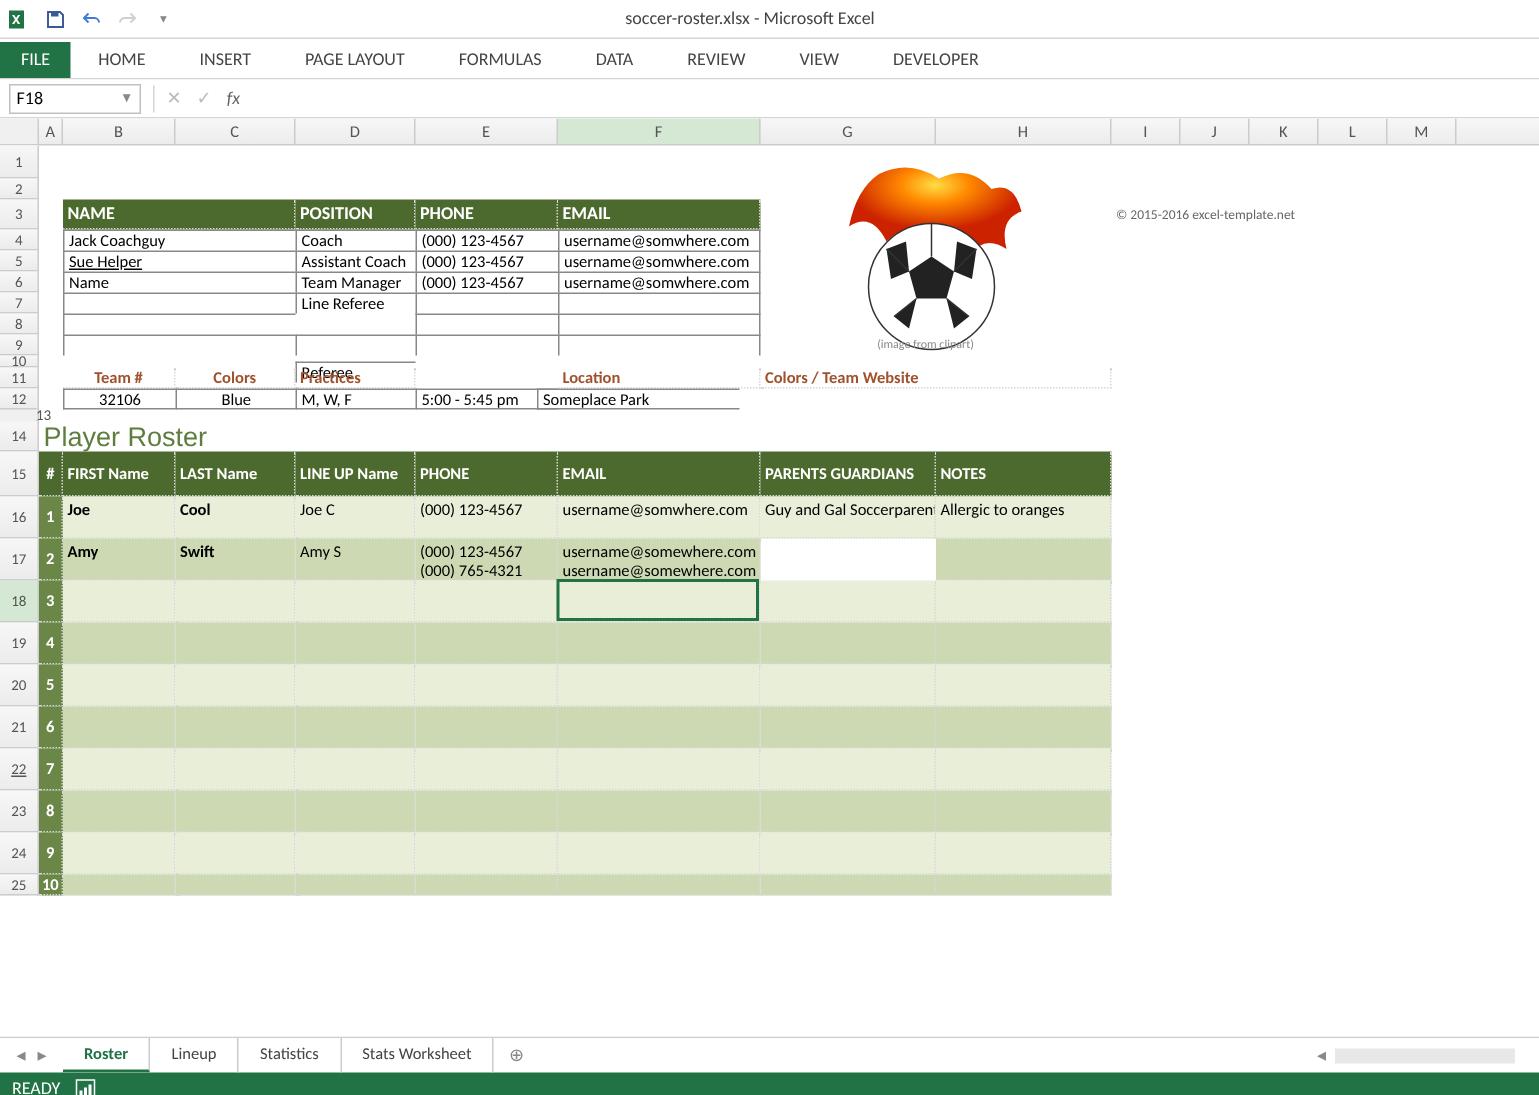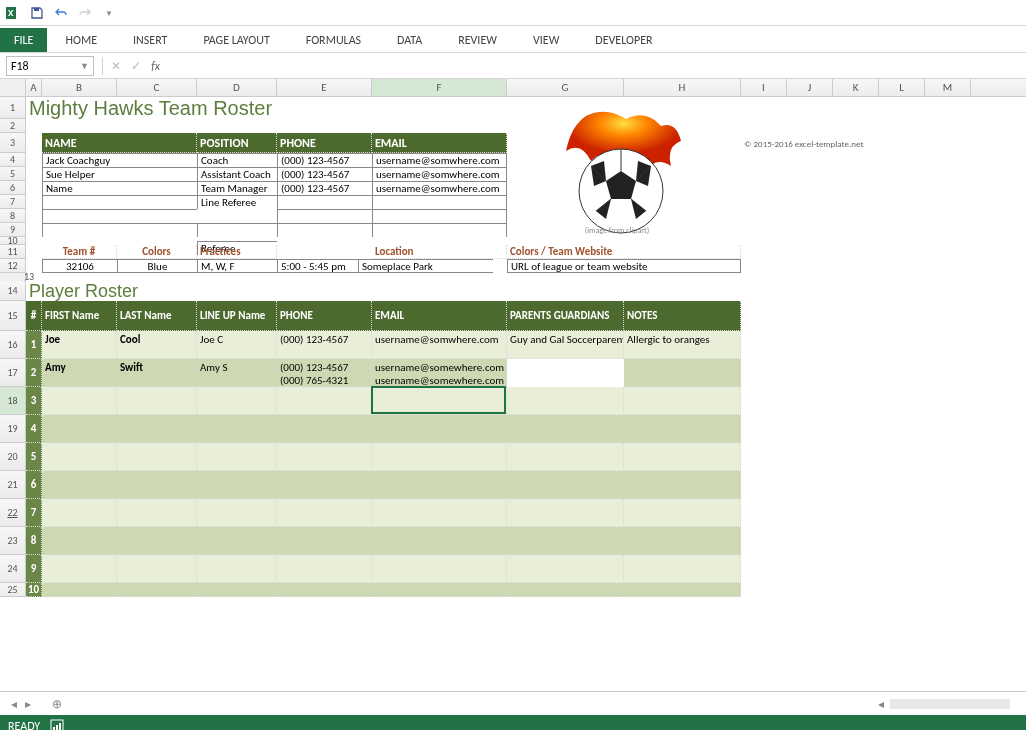--- a/index.html
+++ b/index.html
@@ -73,20 +73,21 @@
           <path d="M5 2L2 5l3 3M2 5h7a3 3 0 013 3" fill="none" stroke="#3b7dd8" stroke-width="1.3"></path>
         </svg>
       </span>
     <span class="qat-btn" style="opacity:.4">
         <svg width="14" height="12" viewBox="0 0 14 12">
           <path d="M9 2l3 3-3 3M12 5H5a3 3 0 00-3 3" fill="none" stroke="#888" stroke-width="1.3"></path>
         </svg>
       </span>
     <span class="qat-btn" style="color:#888;font-size:9px">▾</span>
   </div>
+  <div class="title">soccer-roster.xlsx - Microsoft Excel</div>
   <div style="width:140px"></div>
 </div>
 
 <div class="ribbon-tabs">
   <div class="file-tab">FILE</div>
   <div class="r-tab">HOME</div>
   <div class="r-tab">INSERT</div>
   <div class="r-tab">PAGE LAYOUT</div>
   <div class="r-tab">FORMULAS</div>
   <div class="r-tab">DATA</div>
@@ -165,32 +166,31 @@
         <path d="M40 5 Q60 -5 80 8 Q100 -2 115 15 Q130 10 135 30 Q120 35 125 55 Q110 45 100 60 Q85 40 70 55 Q60 35 45 50 Q35 30 20 40 Q25 15 40 5 Z" fill="url(#f1)"></path>
         <circle cx="75" cy="80" r="42" fill="#fff" stroke="#333" stroke-width="1"></circle>
         <polygon points="75,60 90,70 85,88 65,88 60,70" fill="#222"></polygon>
         <polygon points="45,55 58,50 60,70 48,75" fill="#222"></polygon>
         <polygon points="105,55 92,50 90,70 102,75" fill="#222"></polygon>
         <polygon points="50,100 65,88 60,108" fill="#222"></polygon>
         <polygon points="100,100 85,88 90,108" fill="#222"></polygon>
         <path d="M75 38 L75 60 M60 70 L45 55 M90 70 L105 55 M65 88 L50 100 M85 88 L100 100" stroke="#333" stroke-width="1" fill="none"></path>
       </svg>
     </div>
-  <div class="cell title-cell" style="left: 0px; top: 0px; width: 598px; height: 22px; border: none;">Mighty Hawks Team Roster</div>
       <div class="cell copyright" style="left: 715px; top: 36px; width: 184px; height: 20px; border: none;">© 2015-2016 excel-template.net</div>
       <div class="cell imgcap" style="left: 521px; top: 126px; width: 140px; height: 14px; border: none; justify-content: center;">(image from clipart)</div>
       <div class="cell hdr" style="left: 16px; top: 36px; width: 155px; height: 20px;">NAME</div>
       <div class="cell hdr" style="left: 171px; top: 36px; width: 80px; height: 20px;">POSITION</div>
       <div class="cell hdr" style="left: 251px; top: 36px; width: 95px; height: 20px;">PHONE</div>
       <div class="cell hdr" style="left: 346px; top: 36px; width: 135px; height: 20px;">EMAIL</div>
       <div class="cell bc" style="left: 16px; top: 56px; width: 155px; height: 14px;">Jack Coachguy</div>
       <div class="cell bc" style="left: 171px; top: 56px; width: 80px; height: 14px;">Coach</div>
       <div class="cell bc" style="left: 251px; top: 56px; width: 95px; height: 14px;">(000) 123-4567</div>
       <div class="cell bc" style="left: 346px; top: 56px; width: 135px; height: 14px; border-right: 1px solid rgb(136, 136, 136);">username@somwhere.com</div>
-      <div class="cell bc" style="left: 16px; top: 70px; width: 155px; height: 14px;">Sue Helper</div>
+      <div class="cell bc" style="left: 16px; top: 70px; width: 155px; height: 14px; text-decoration: underline;">Sue Helper</div>
       <div class="cell bc" style="left: 171px; top: 70px; width: 80px; height: 14px;">Assistant Coach</div>
       <div class="cell bc" style="left: 251px; top: 70px; width: 95px; height: 14px;">(000) 123-4567</div>
       <div class="cell bc" style="left: 346px; top: 70px; width: 135px; height: 14px; border-right: 1px solid rgb(136, 136, 136);">username@somwhere.com</div>
       <div class="cell bc" style="left: 16px; top: 84px; width: 155px; height: 14px;">Name</div>
       <div class="cell bc" style="left: 171px; top: 84px; width: 80px; height: 14px;">Team Manager</div>
       <div class="cell bc" style="left: 251px; top: 84px; width: 95px; height: 14px;">(000) 123-4567</div>
       <div class="cell bc" style="left: 346px; top: 84px; width: 135px; height: 14px; border-right: 1px solid rgb(136, 136, 136);">username@somwhere.com</div>
       <div class="cell bc" style="left: 16px; top: 98px; width: 155px; height: 14px;"></div>
       <div class="cell bc" style="left: 171px; top: 98px; width: 80px; height: 14px;">Line Referee</div>
       <div class="cell bc" style="left: 251px; top: 98px; width: 95px; height: 14px;"></div>
@@ -211,21 +211,20 @@
       <div class="cell meta-h" style="left: 16px; top: 148px; width: 75px; height: 14px;">Team #</div>
       <div class="cell meta-h" style="left: 91px; top: 148px; width: 80px; height: 14px;">Colors</div>
       <div class="cell meta-h" style="left: 171px; top: 148px; width: 80px; height: 14px; justify-content: flex-start;">Practices</div>
       <div class="cell meta-h" style="left: 346px; top: 148px; width: 135px; height: 14px; justify-content: flex-start;">Location</div>
       <div class="cell meta-h" style="left: 481px; top: 148px; width: 234px; height: 14px; justify-content: flex-start;">Colors / Team Website</div>
       <div class="cell bc" style="left: 16px; top: 162px; width: 75px; height: 14px; justify-content: center; border-bottom: 1px solid rgb(136, 136, 136);">32106</div>
       <div class="cell bc" style="left: 91px; top: 162px; width: 80px; height: 14px; justify-content: center; border-bottom: 1px solid rgb(136, 136, 136);">Blue</div>
       <div class="cell bc" style="left: 171px; top: 162px; width: 80px; height: 14px; border-bottom: 1px solid rgb(136, 136, 136);">M, W, F</div>
       <div class="cell bc" style="left: 251px; top: 162px; width: 95px; height: 14px; border-bottom: 1px solid rgb(136, 136, 136);">5:00 - 5:45 pm</div>
       <div class="cell bc" style="left: 332px; top: 162px; width: 135px; height: 14px; border-bottom: 1px solid rgb(136, 136, 136);">Someplace Park</div>
-      <div class="cell bc" style="left: 481px; top: 162px; width: 234px; height: 14px; border-bottom: 1px solid rgb(136, 136, 136); border-right: 1px solid rgb(136, 136, 136);">URL of league or team website</div>
       <div class="cell title-cell" style="left: 0px; top: 184px; width: 251px; height: 20px; font-size: 18px; border: none;">Player Roster</div>
       <div class="cell pr-hdr" style="left: 0px; top: 204px; width: 16px; height: 30px; justify-content: center;">#</div>
       <div class="cell pr-hdr" style="left: 16px; top: 204px; width: 75px; height: 30px;">FIRST Name</div>
       <div class="cell pr-hdr" style="left: 91px; top: 204px; width: 80px; height: 30px;">LAST Name</div>
       <div class="cell pr-hdr" style="left: 171px; top: 204px; width: 80px; height: 30px;">LINE  UP Name</div>
       <div class="cell pr-hdr" style="left: 251px; top: 204px; width: 95px; height: 30px;">PHONE</div>
       <div class="cell pr-hdr" style="left: 346px; top: 204px; width: 135px; height: 30px;">EMAIL</div>
       <div class="cell pr-hdr" style="left: 481px; top: 204px; width: 117px; height: 30px;">PARENTS GUARDIANS</div>
       <div class="cell pr-hdr" style="left: 598px; top: 204px; width: 117px; height: 30px;">NOTES</div>
       <div class="cell pr-num" style="left: 0px; top: 234px; width: 16px; height: 28px;">1</div>
@@ -311,20 +310,26 @@
       <div class="cell pr-dark" style="left: 598px; top: 486px; width: 117px; height: 14px; align-items: flex-start; padding-top: 2px;"></div>
       <div class="selbox" style="left: 345px; top: 289px; width: 135px; height: 28px;"></div>
     </div>
 </div>
 
 <div class="sheet-tabs">
   <div class="st-nav">
       <span>◂</span>
       <span>▸</span>
     </div>
+  <div id="sheettabs" style="display:flex">
+      <div class="st-tab active">Roster</div>
+      <div class="st-tab">Lineup</div>
+      <div class="st-tab">Statistics</div>
+      <div class="st-tab">Stats Worksheet</div>
+    </div>
   <div class="st-add">⊕</div>
   <div class="st-scroll">
     <span>◂</span>
     <div style="width:120px;height:10px;background:#e8e8e8"></div>
   </div>
 </div>
 
 <div class="statusbar">
   <span>READY</span>
   <span>

